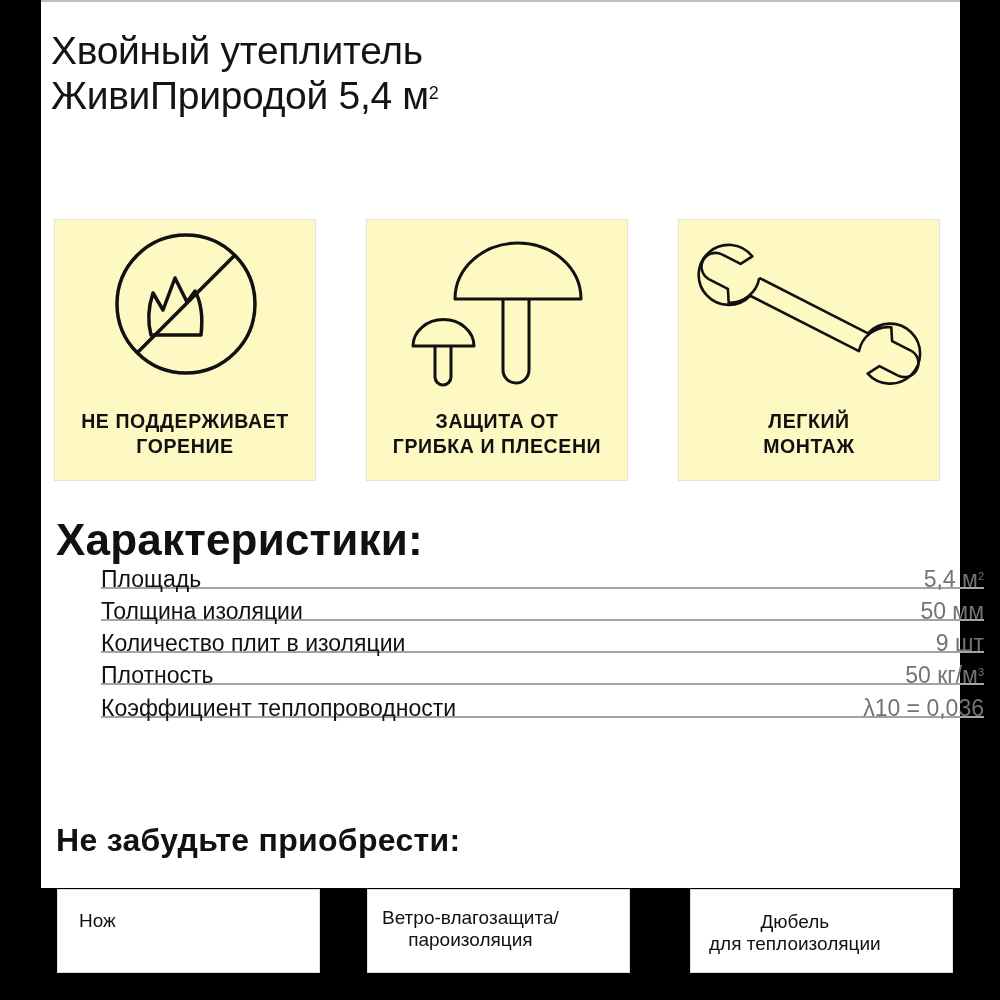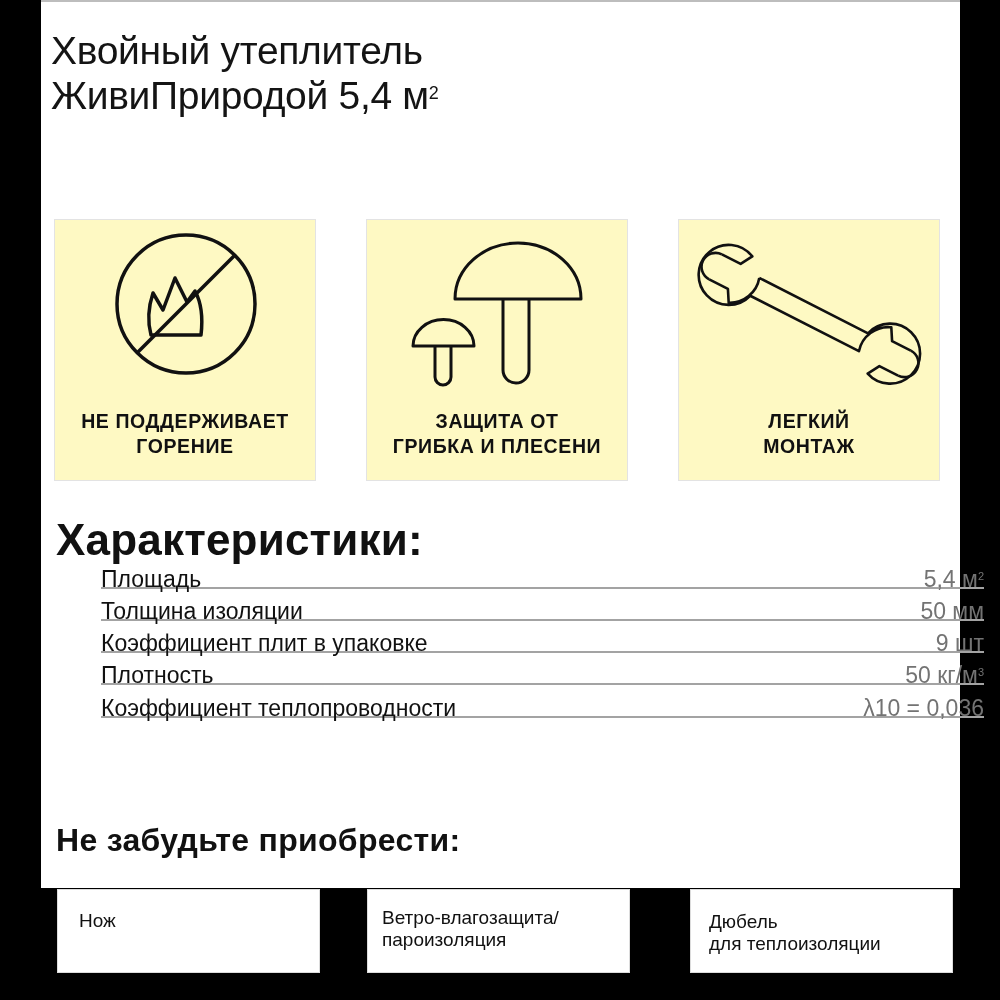--- a/index.html
+++ b/index.html
@@ -41,21 +41,21 @@
   .spec-value {
     position: absolute; right: 0; bottom: -5px; font-size: 23px; line-height: 26px; color: #737373;
     text-align: right; white-space: nowrap;
   }
   .spec-value sup { font-size: 11px; vertical-align: top; position: relative; top: -3px; }
   .buy-card {
     position: absolute; top: 887px; height: 84px; width: 263px;
     border: 1.5px solid #dcdcdc; background: #fff;
   }
   .buy-label {
-    position: absolute; font-size: 19px; line-height: 22px; color: #111;
+    position: absolute; font-size: 19px; line-height: 22px; color: #111; text-align: center;
   }
 </style>
 </head>
 <body>
 
 <div class="page">
 
   <div class="title">
     <div>Хвойный утеплитель</div>
     <div><span>ЖивиПриродой 5,4 м</span><sup>2</sup></div>
@@ -102,21 +102,21 @@
 
   <div class="spec-row" style="top:555px;">
     <span class="spec-name">Площадь</span>
     <span class="spec-value"><span>5,4  м</span><sup>2</sup></span>
   </div>
   <div class="spec-row" style="top:587px;">
     <span class="spec-name">Толщина изоляции</span>
     <span class="spec-value"><span>50 мм</span></span>
   </div>
   <div class="spec-row" style="top:619px;">
-    <span class="spec-name">Коэффициент плит в упаковке</span>
+    <span class="spec-name">Количество плит в изоляции</span>
     <span class="spec-value"><span>9 шт</span></span>
   </div>
   <div class="spec-row" style="top:651px;">
     <span class="spec-name">Плотность</span>
     <span class="spec-value"><span>50 кг/м</span><sup>3</sup></span>
   </div>
   <div class="spec-row" style="top:684px;">
     <span class="spec-name">Коэффициент теплопроводности</span>
     <span class="spec-value"><span>λ10 = 0,036</span></span>
   </div>

